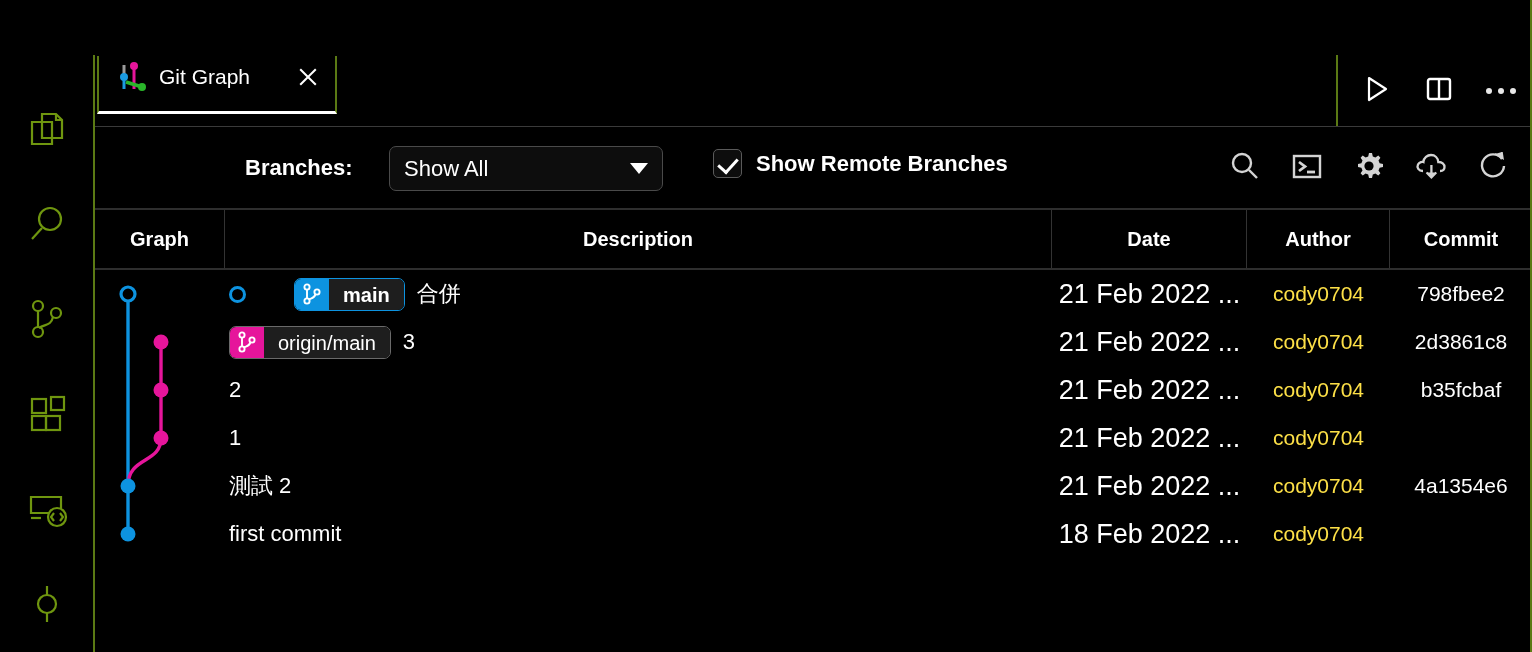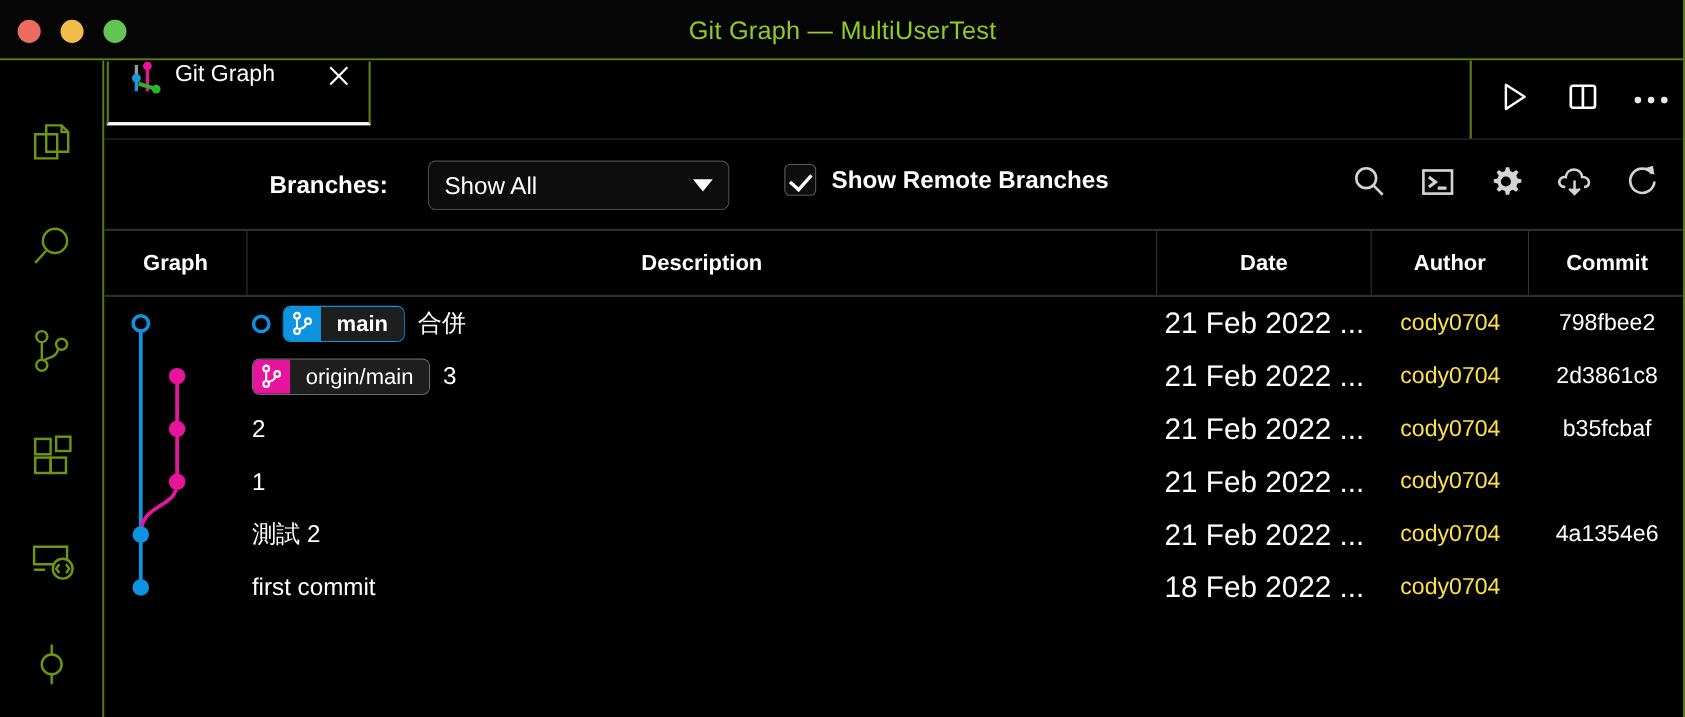--- a/index.html
+++ b/index.html
@@ -83,20 +83,21 @@
   }
   .tab {
     position: absolute;
     left: 2px; top: 1px;
     width: 240px; height: 58px;
     background: #000000;
     border-left: 2px solid #5b7a14;
     border-right: 2px solid #5b7a14;
     border-bottom: 3px solid #ffffff;
     display: flex;
+    align-items: center;
     padding: 0 14px 13px 20px;
     cursor: pointer;
   }
   .tab-icon { width: 28px; height: 30px; flex: 0 0 auto; margin-right: 12px; }
   .tab-label {
     color: #ffffff;
     font-size: 21px;
     flex: 1 1 auto;
     white-space: nowrap;
   }
@@ -324,21 +325,21 @@
   }
   .ref-name {
     background: #1e1e1e;
     color: #ffffff;
     font-size: 20px;
     font-weight: bold;
     line-height: 33px;
     padding: 0 14px;
     white-space: nowrap;
   }
-  .ref-head   { border: 1px solid #0d93e0; }
+  .ref-head   { border: 1px solid #0d93e0; margin-left: 37px; }
   .ref-head .ref-icon { background: #0d93e0; }
   .ref-remote { border: 1px solid #6a6a6a; }
   .ref-remote .ref-icon { background: #e6159b; }
   .ref-remote .ref-name { font-weight: 400; }
 
   .commit-msg {
     color: #ffffff;
     font-size: 22px;
     white-space: nowrap;
   }
@@ -356,28 +357,20 @@
     right: 0; top: 0;
     width: 2px; height: 652px;
     background: #5b7a14;
   }
 </style>
 </head>
 <body>
 
 <div id="app">
 
-  <div class="titlebar">
-    <div class="traffic-lights">
-      <div class="tl-dot tl-red"></div>
-      <div class="tl-dot tl-yellow"></div>
-      <div class="tl-dot tl-green"></div>
-    </div>
-    <div class="window-title">Git Graph — MultiUserTest</div>
-  </div>
 
   <div class="activitybar">
     <div class="act-item">
       <span>
         <svg width="44" height="44" viewBox="0 0 44 44" fill="none" stroke="#6f960f" stroke-width="2.2">
           <path d="M17 7 H31 L37 13 V31 H17 Z"></path>
           <path d="M27 15 H7 V37 H27 Z"></path>
           <path d="M31 7 V13 H37"></path>
         </svg>
       </span>

